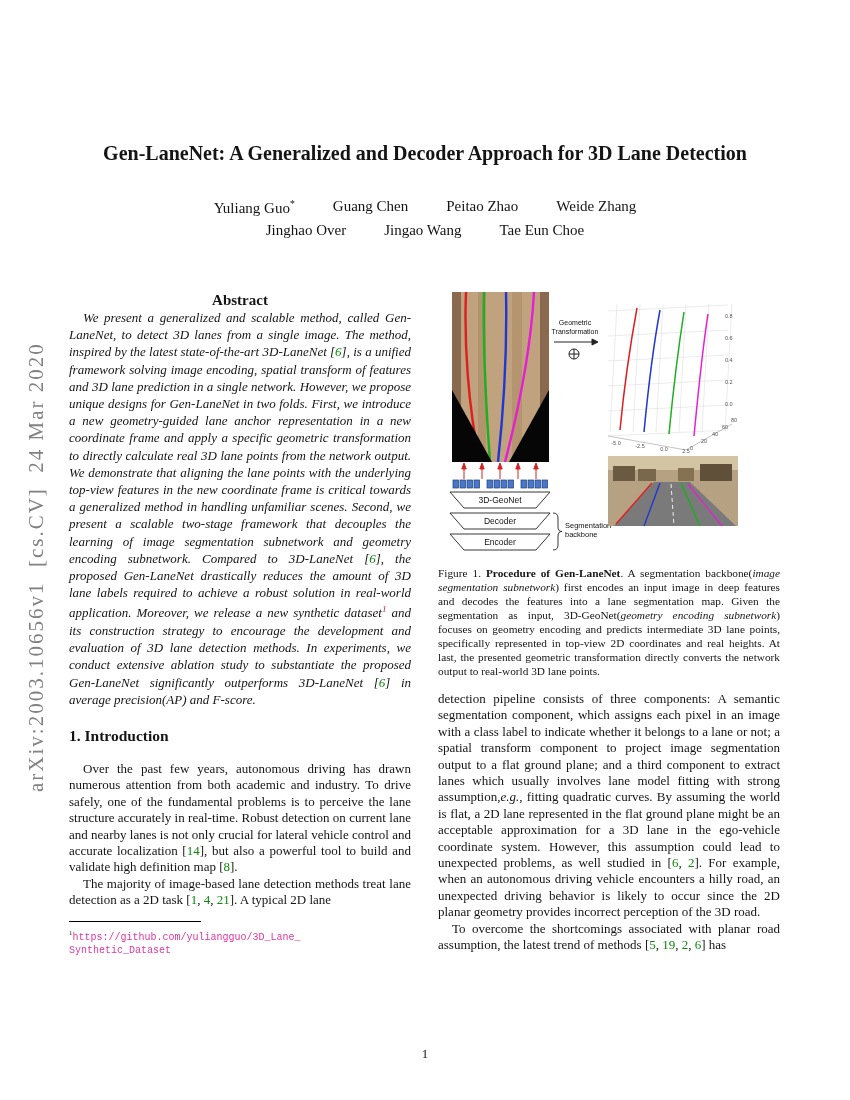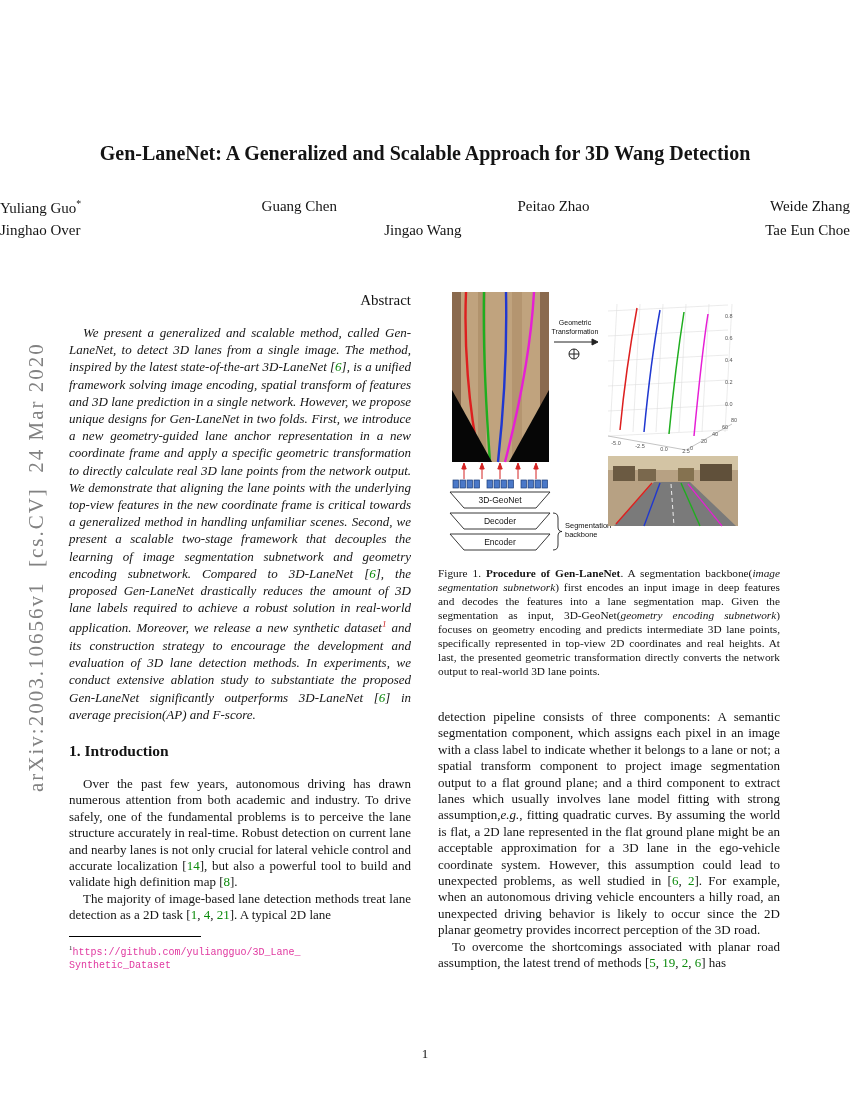--- a/index.html
+++ b/index.html
@@ -12,53 +12,53 @@
   .arxiv-banner {
     position:absolute; left:24px; top:792px;
     transform-origin:0 0; transform:rotate(-90deg);
     font-size:21px; letter-spacing:2px; color:#828282; white-space:pre;
   }
   .title {
     position:absolute; top:142px; left:60px; width:730px;
     text-align:center; font-size:20px; font-weight:bold;
   }
   .authors { position:absolute; top:198px; left:0; width:100%; font-size:15px; }
-  .author-row { display:flex; justify-content:space-between; gap:38px; margin-bottom:5px; }
+  .author-row { display:flex; justify-content:center; gap:38px; margin-bottom:5px; }
   .sup { vertical-align:super; font-size:65%; }
   .columns { position:absolute; top:292px; left:69px; width:711px; display:flex; gap:27px; }
   .col { width:342px; }
-  .abstract-heading { text-align:right; font-size:15px; font-weight:normal; margin-bottom:15px; }
+  .abstract-heading { text-align:center; font-size:15px; font-weight:bold; }
   .abstract { font-style:italic; font-size:13px; line-height:17.2px; text-align:justify; text-indent:14px; }
   .section-heading { font-size:15.5px; font-weight:bold; margin:19px 0 16px 0; }
   .body { font-size:13px; line-height:16.4px; text-align:justify; }
   .indent { text-indent:14px; }
   .footnote-rule { width:132px; border-top:1px solid #000; margin-top:12px; margin-bottom:5px; }
   .footnote { font-size:10.5px; line-height:12.5px; white-space:pre-wrap; }
   .figure-box { width:342px; height:268px; position:relative; }
   .caption { font-size:11.3px; line-height:14px; text-align:justify; margin-top:6px; }
   .caption .bold { font-weight:bold; }
-  .right-text { margin-top:31px; }
+  .right-text { margin-top:13px; }
   .cite { color:#0b8a0b; }
   .fnmark { color:#d02b2b; vertical-align:super; font-size:70%; }
   .url { color:#e0379f; font-family:"Liberation Mono", monospace; font-size:10px; word-break:break-all; }
   .bold { font-weight:bold; }
   .italic { font-style:italic; }
   .page-number { position:absolute; bottom:38px; left:0; width:100%; text-align:center; font-size:13px; }
   .fig-svg { display:block; }
   .fig-svg text { font-family:"Liberation Sans", sans-serif; fill:#111; }
   .fig-svg .tick { fill:#555; }
 </style>
 </head>
 <body>
 
 <div class="page">
 
   <div class="arxiv-banner">arXiv:2003.10656v1  [cs.CV]  24 Mar 2020</div>
 
-  <h1 class="title">Gen-LaneNet: A Generalized and Scalable Approach for 3D Wang Detection</h1>
+  <h1 class="title">Gen-LaneNet: A Generalized and Decoder Approach for 3D Lane Detection</h1>
 
   <div class="authors">
     <div class="author-row">
       <span class="author"><span>Yuliang Guo</span><span class="sup">*</span></span>
       <span class="author">Guang Chen</span>
       <span class="author">Peitao Zhao</span>
       <span class="author">Weide Zhang</span>
     </div>
     <div class="author-row">
       <span class="author">Jinghao Over</span>

